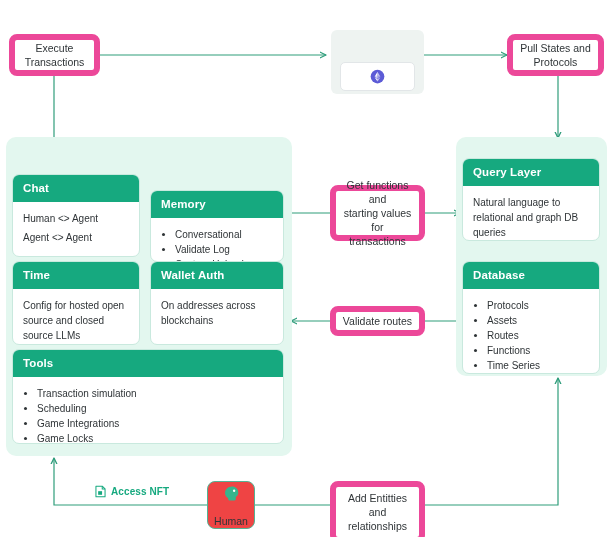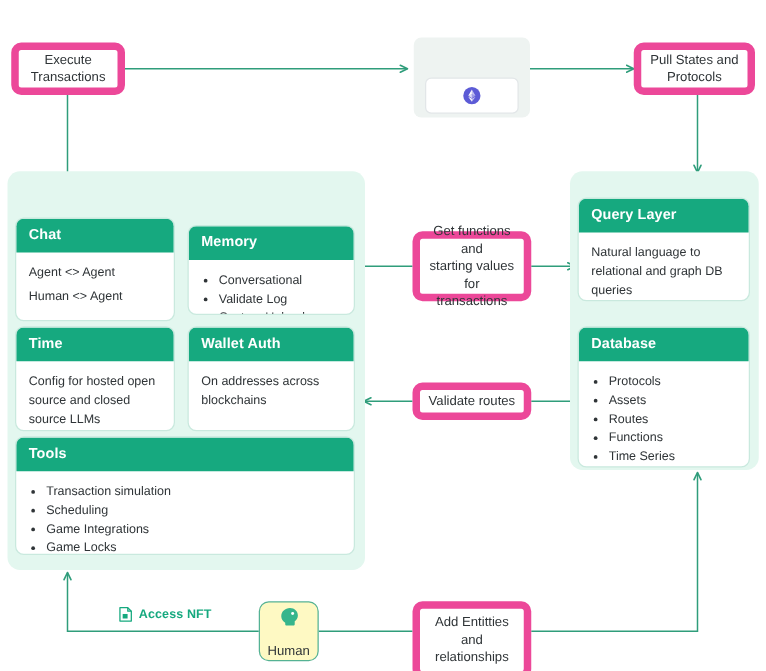--- a/index.html
+++ b/index.html
@@ -130,21 +130,21 @@
     display: flex;
     align-items: center;
     justify-content: center;
     z-index: 3;
   }
 
   
   #human-node {
     position: absolute;
     box-sizing: border-box;
-    background: #fef9c3;
+    background: #ef4444;
     border: 1px solid #55b294;
     border-radius: 8px;
     display: flex;
     flex-direction: column;
     align-items: center;
     justify-content: center;
     gap: 12px;
     z-index: 4;
   }
   #human-label {
@@ -229,26 +229,26 @@
       <path d="M7.4 12.3 L12 15.2 L12 10.3 Z" fill="#ffffff" opacity=".78"></path>
     </svg>
   </div>
 
   <div class="panel" id="agent-panel" style="left:6px; top:137px; width:286px; height:319px;"></div>
   <div class="panel-title" style="left:18px; top:146px;">Agent Orchestration</div>
 
   <div class="card" style="left:12px; top:174px; width:128px; height:83px;">
     <div class="card-head">Chat</div>
     <div class="card-body">
+      <p>Human &lt;&gt; Agent</p>
       <p>Agent &lt;&gt; Agent</p>
-      <p>Human &lt;&gt; Agent</p>
-    </div>
-  </div>
-
-  <div class="card" style="left:150px; top:180px; width:134px; height:72px;">
+    </div>
+  </div>
+
+  <div class="card" style="left:150px; top:190px; width:134px; height:72px;">
     <div class="card-head">Memory</div>
     <div class="card-body">
       <ul>
         <li>Conversational</li>
         <li>Validate Log</li>
         <li>Custom Upload</li>
       </ul>
     </div>
   </div>
 

